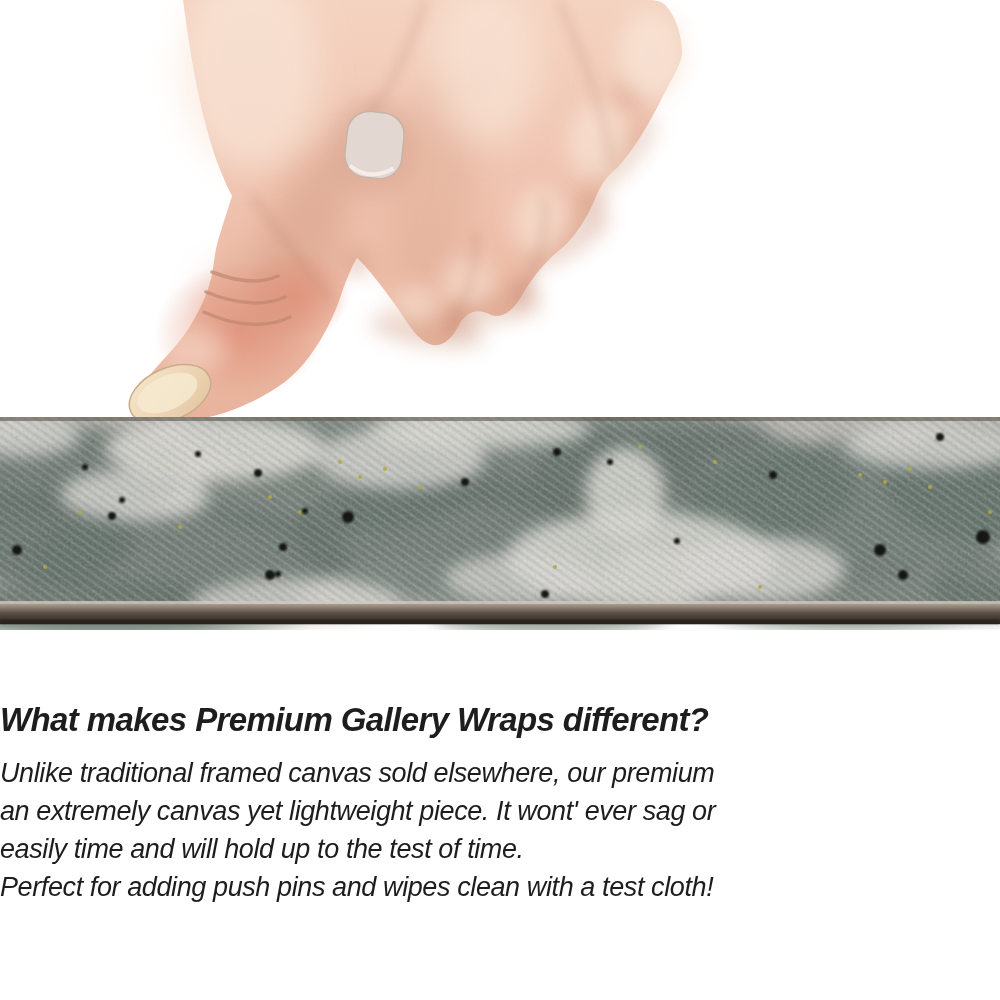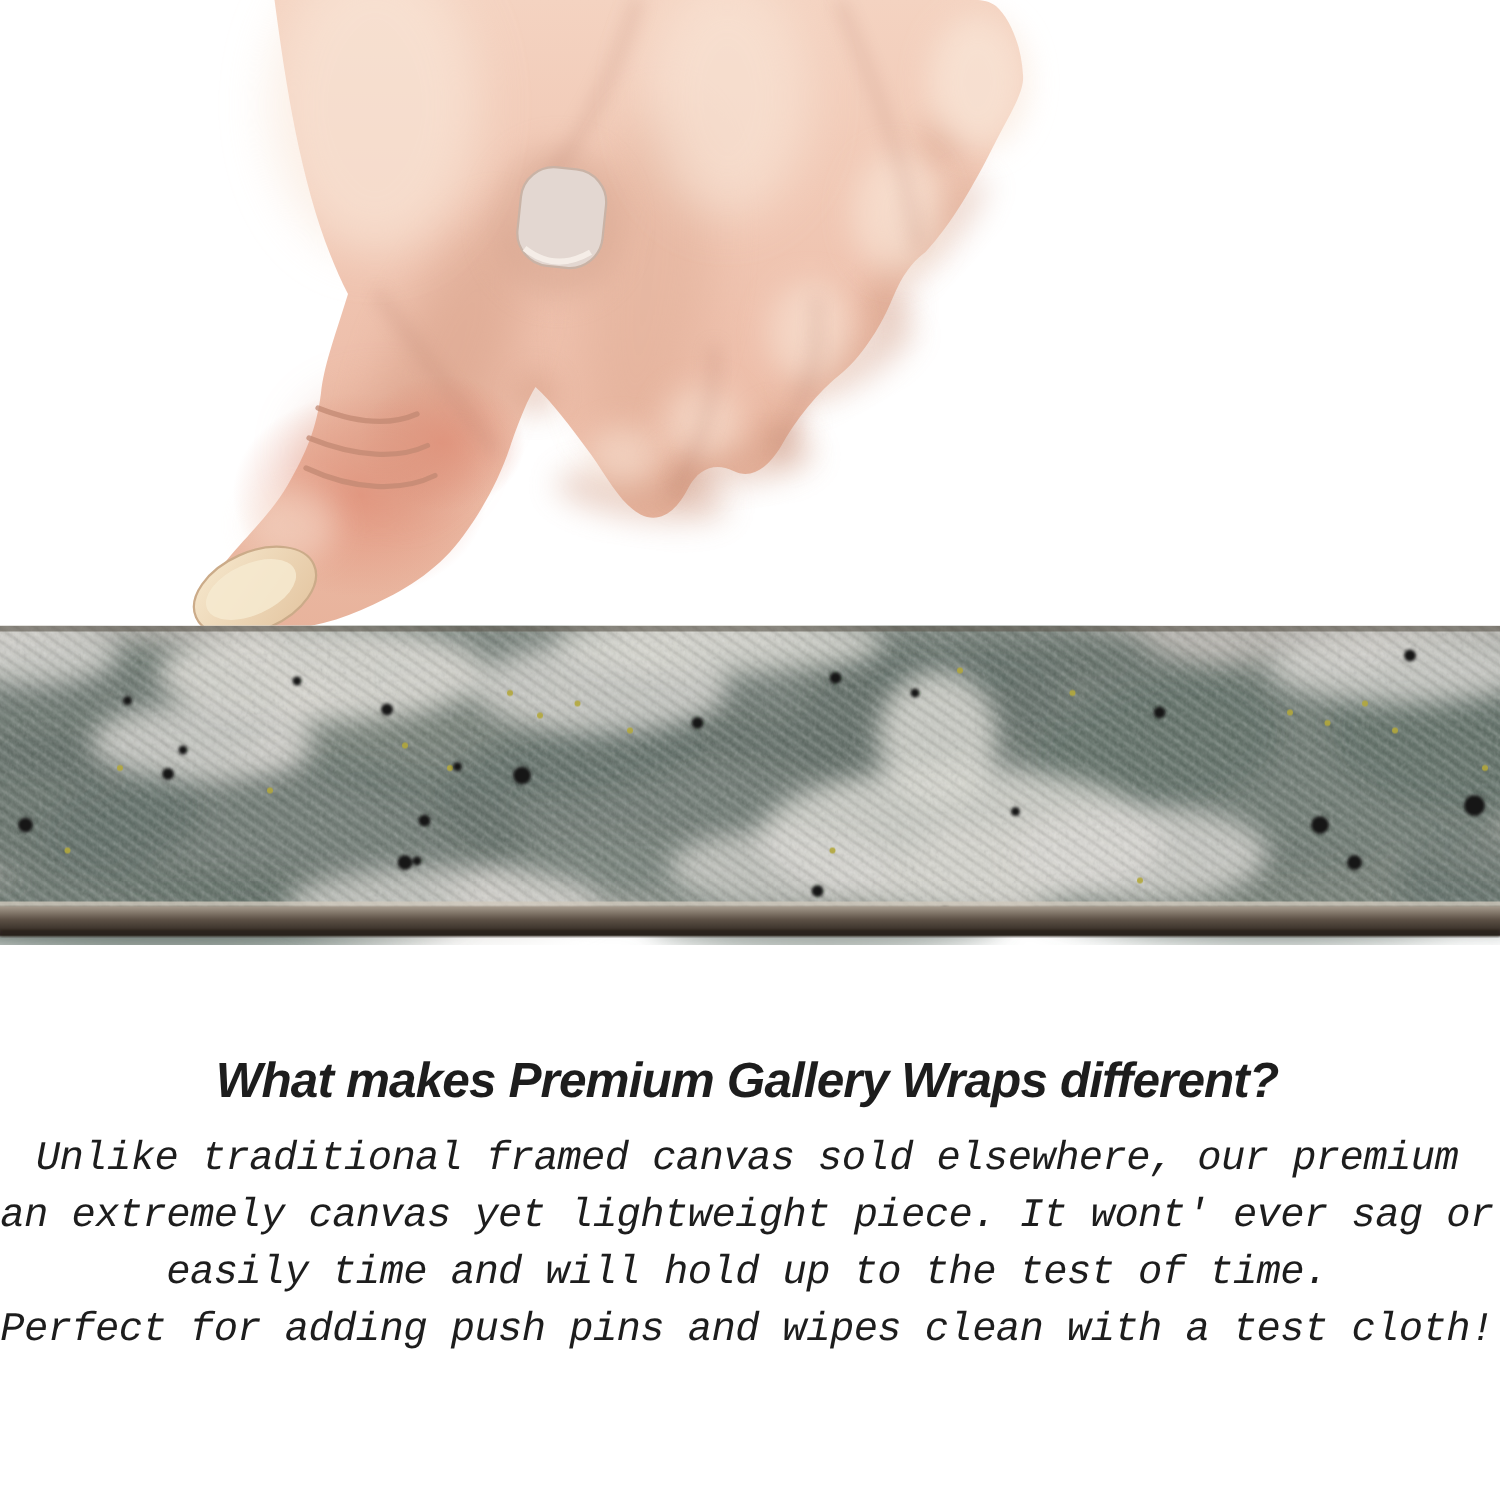--- a/index.html
+++ b/index.html
@@ -6,31 +6,30 @@
   .stage{
     position:relative;width:1000px;height:1000px;overflow:hidden;
     background:var(--background,#ffffff);
     font-family:"Liberation Sans",sans-serif;
   }
   .hand-area{position:absolute;top:0;left:0;width:1000px;height:422px;}
   .hand-area svg{display:block;}
   .canvas-strip{position:absolute;top:417px;left:0;width:1000px;height:213px;}
   .canvas-strip svg{display:block;}
   .info{
-    position:absolute;top:700px;left:0;width:996px;text-align:center;
+    position:absolute;top:700px;left:0;width:996px;
     color:var(--text,#1d1d1d);font-style:italic;
   }
   .info h2{
     margin:0 0 14px 0;font-size:33px;line-height:40px;font-weight:700;
     letter-spacing:-0.6px;
   }
   .info p{
     margin:0;font-size:27px;line-height:38px;font-weight:400;
     letter-spacing:-0.4px;
-    font-family:Liberation Mono, monospace;
   }
 </style>
 </head>
 <body>
 
 <div class="stage">
 
   <div class="hand-area">
     <svg width="1000" height="422" viewBox="0 0 1000 422">
       <defs>

